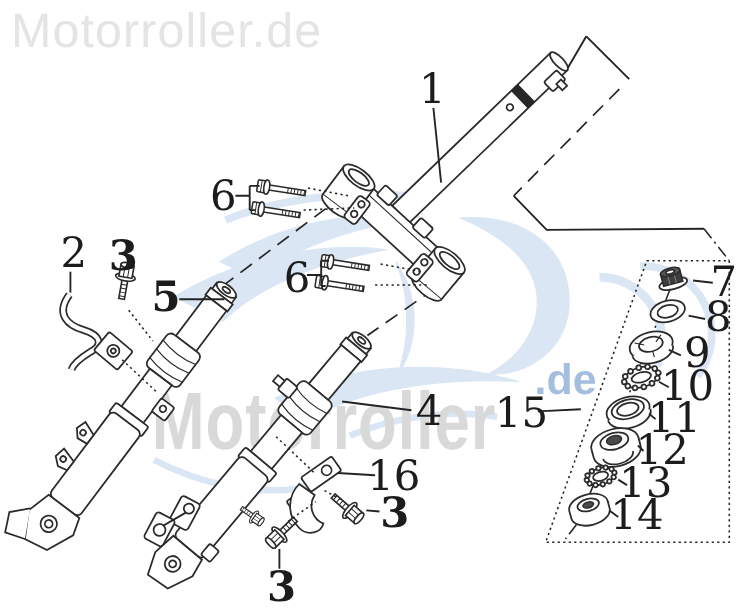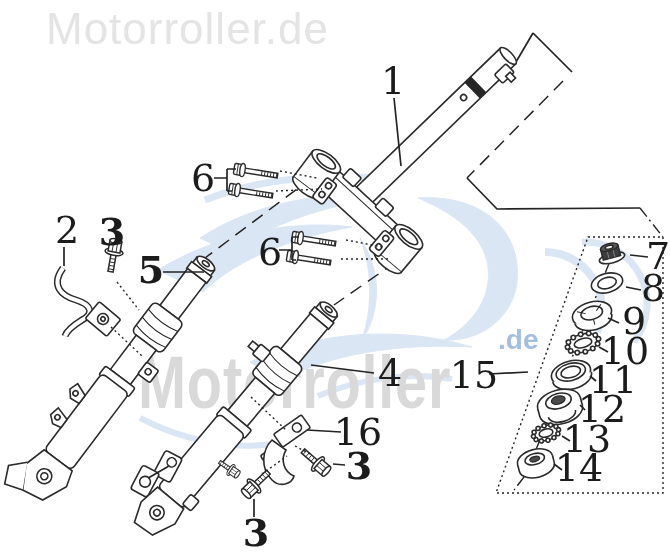--- a/index.html
+++ b/index.html
@@ -1,23 +1,23 @@
 <!DOCTYPE html>
 <html><head>
 <meta charset="utf-8">
 <style>
   html,body{margin:0;padding:0;background:#fff;}
   .stage{position:relative;width:670px;height:553px;background:#ffffff;overflow:hidden;
          font-family:"Liberation Sans",sans-serif;}
   .wm-header{position:absolute;left:10px;top:4px;font-size:44px;font-weight:400;
-             letter-spacing:1px;color:#e4e4e4;white-space:nowrap;margin-left:36px;}
+             letter-spacing:1px;color:#e4e4e4;white-space:nowrap;}
   .wm-brand{position:absolute;left:138px;top:340px;font-size:74px;font-weight:700;
             color:#d9d9d9;letter-spacing:1px;white-space:nowrap;
             transform:scaleX(.78);transform-origin:left top;}
-  .wm-brand-suffix{position:absolute;left:498px;top:324px;font-size:28px;font-weight:700;
+  .wm-brand-suffix{position:absolute;left:486px;top:324px;font-size:39px;font-weight:700;
             color:#a3bede;white-space:nowrap;}
   .emblem,.art{position:absolute;left:0;top:0;}
   .lbl{font-family:"DejaVu Serif","Liberation Serif",serif;font-size:38px;fill:#1c1c1c;}
   .lbl.b{font-weight:700;}
   .ln{stroke:#242424;stroke-width:1.7;fill:none;}
   .dots{stroke:#242424;stroke-width:1.4;fill:none;stroke-dasharray:2,3;}
   .dash{stroke:#242424;stroke-width:1.5;fill:none;stroke-dasharray:13,8;}
   .dashdot{stroke:#242424;stroke-width:1.4;fill:none;stroke-dasharray:11,4,2,4;}
   .part{fill:#ffffff;stroke:#2b2b2b;stroke-width:1.6;}
   .thin{stroke-width:1;}

